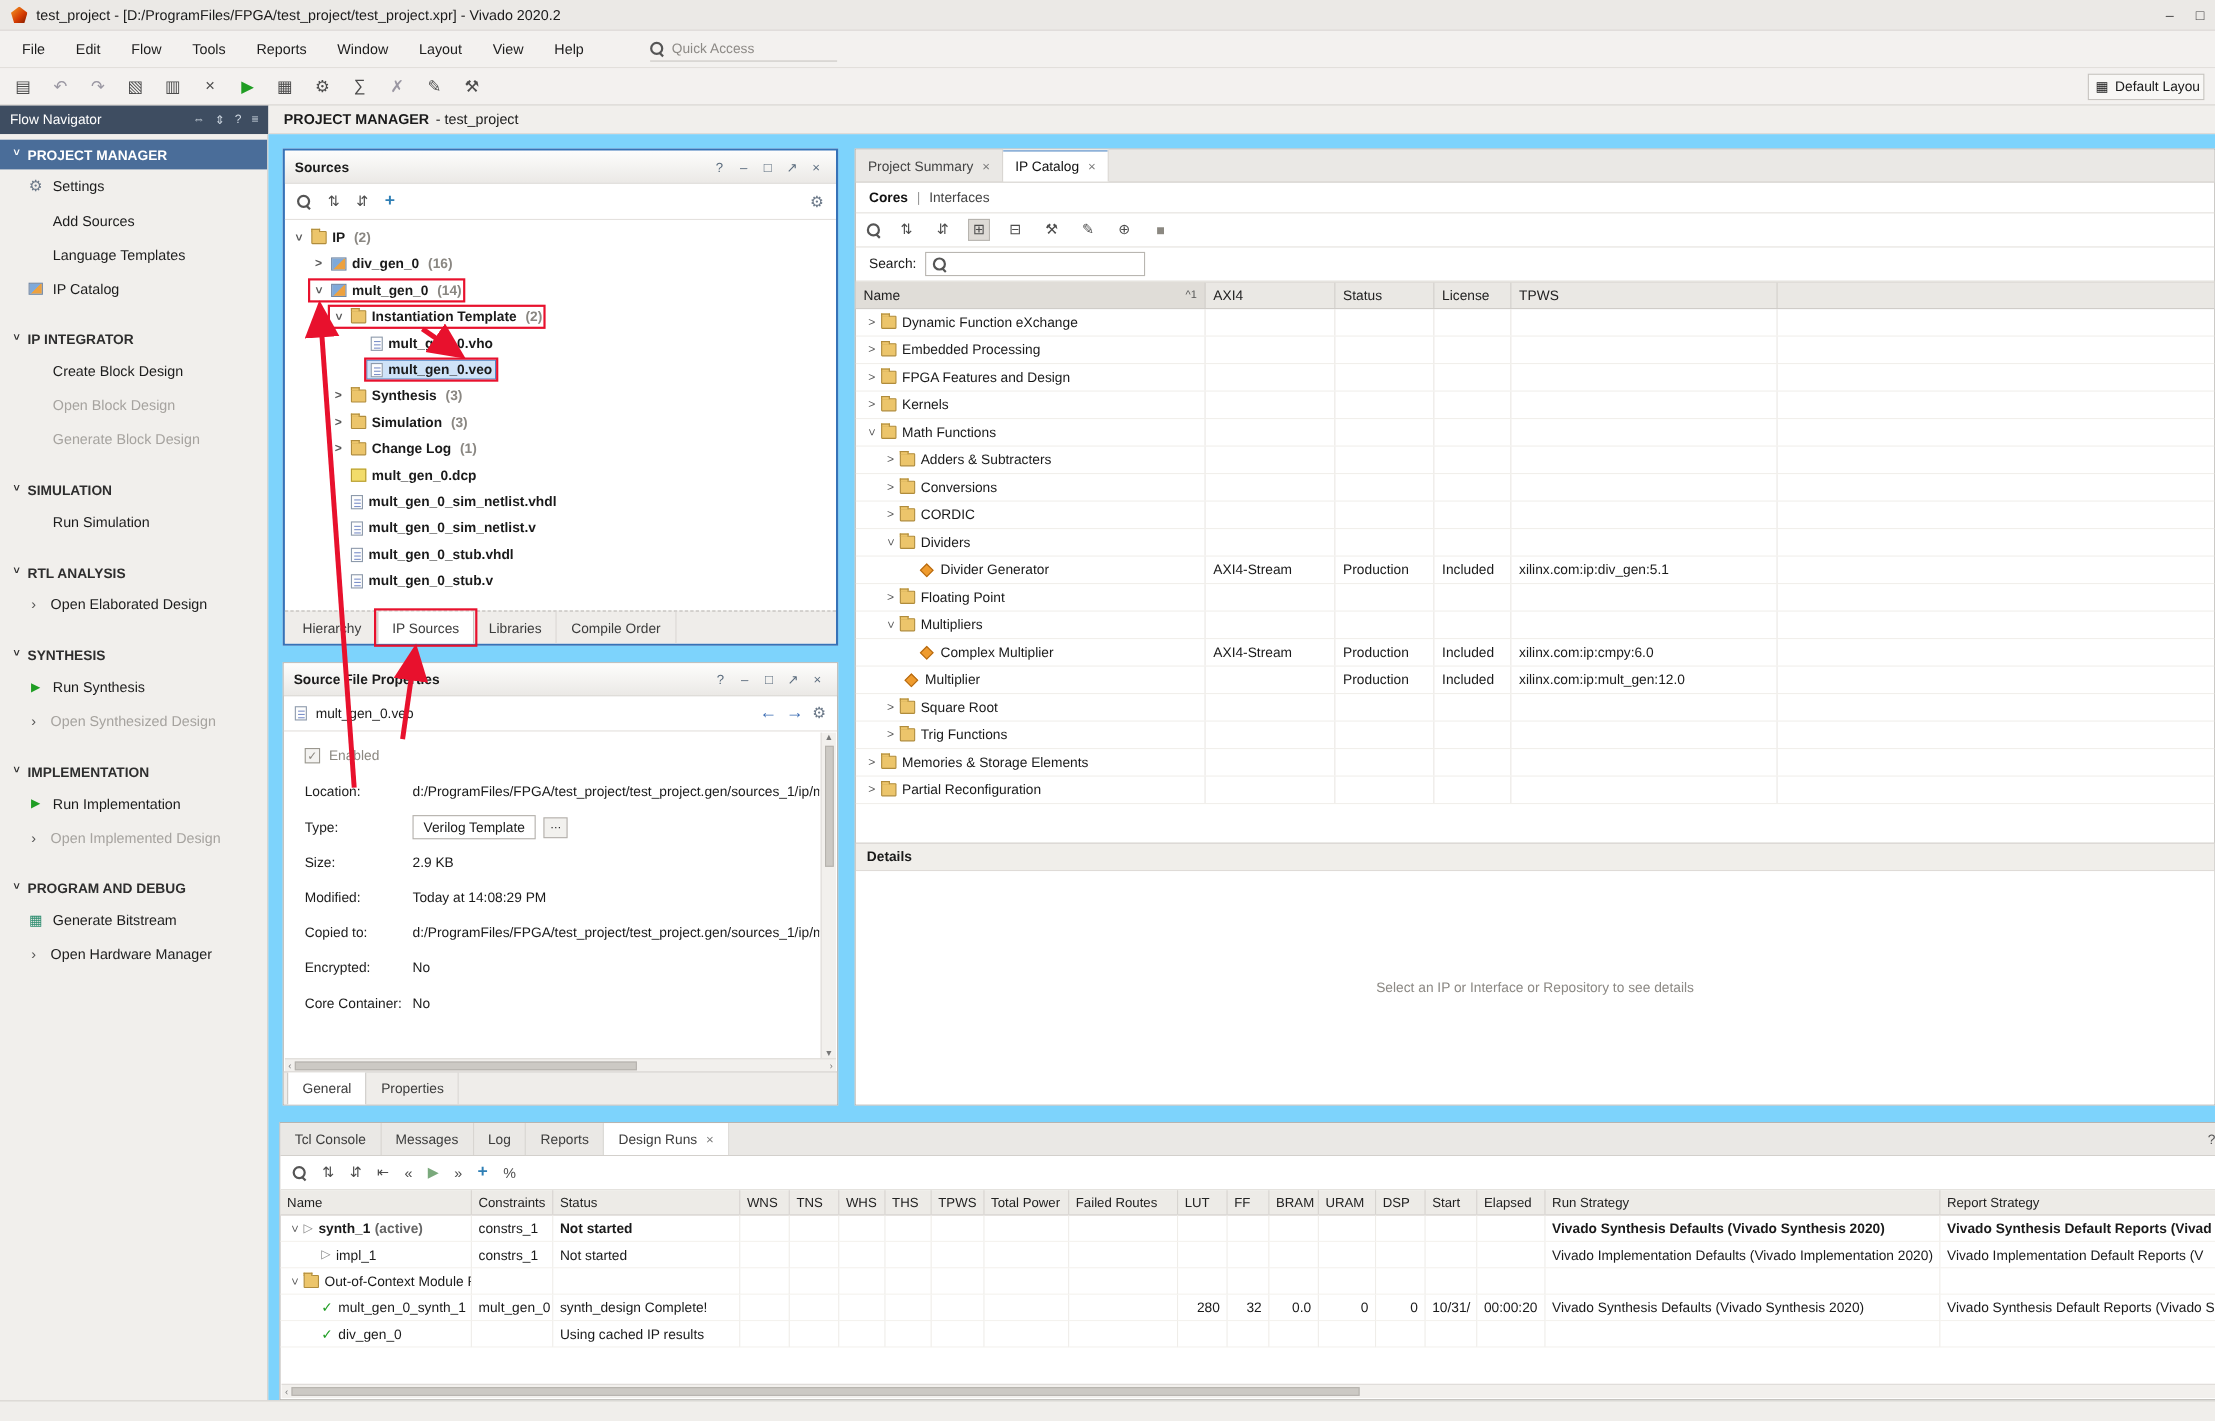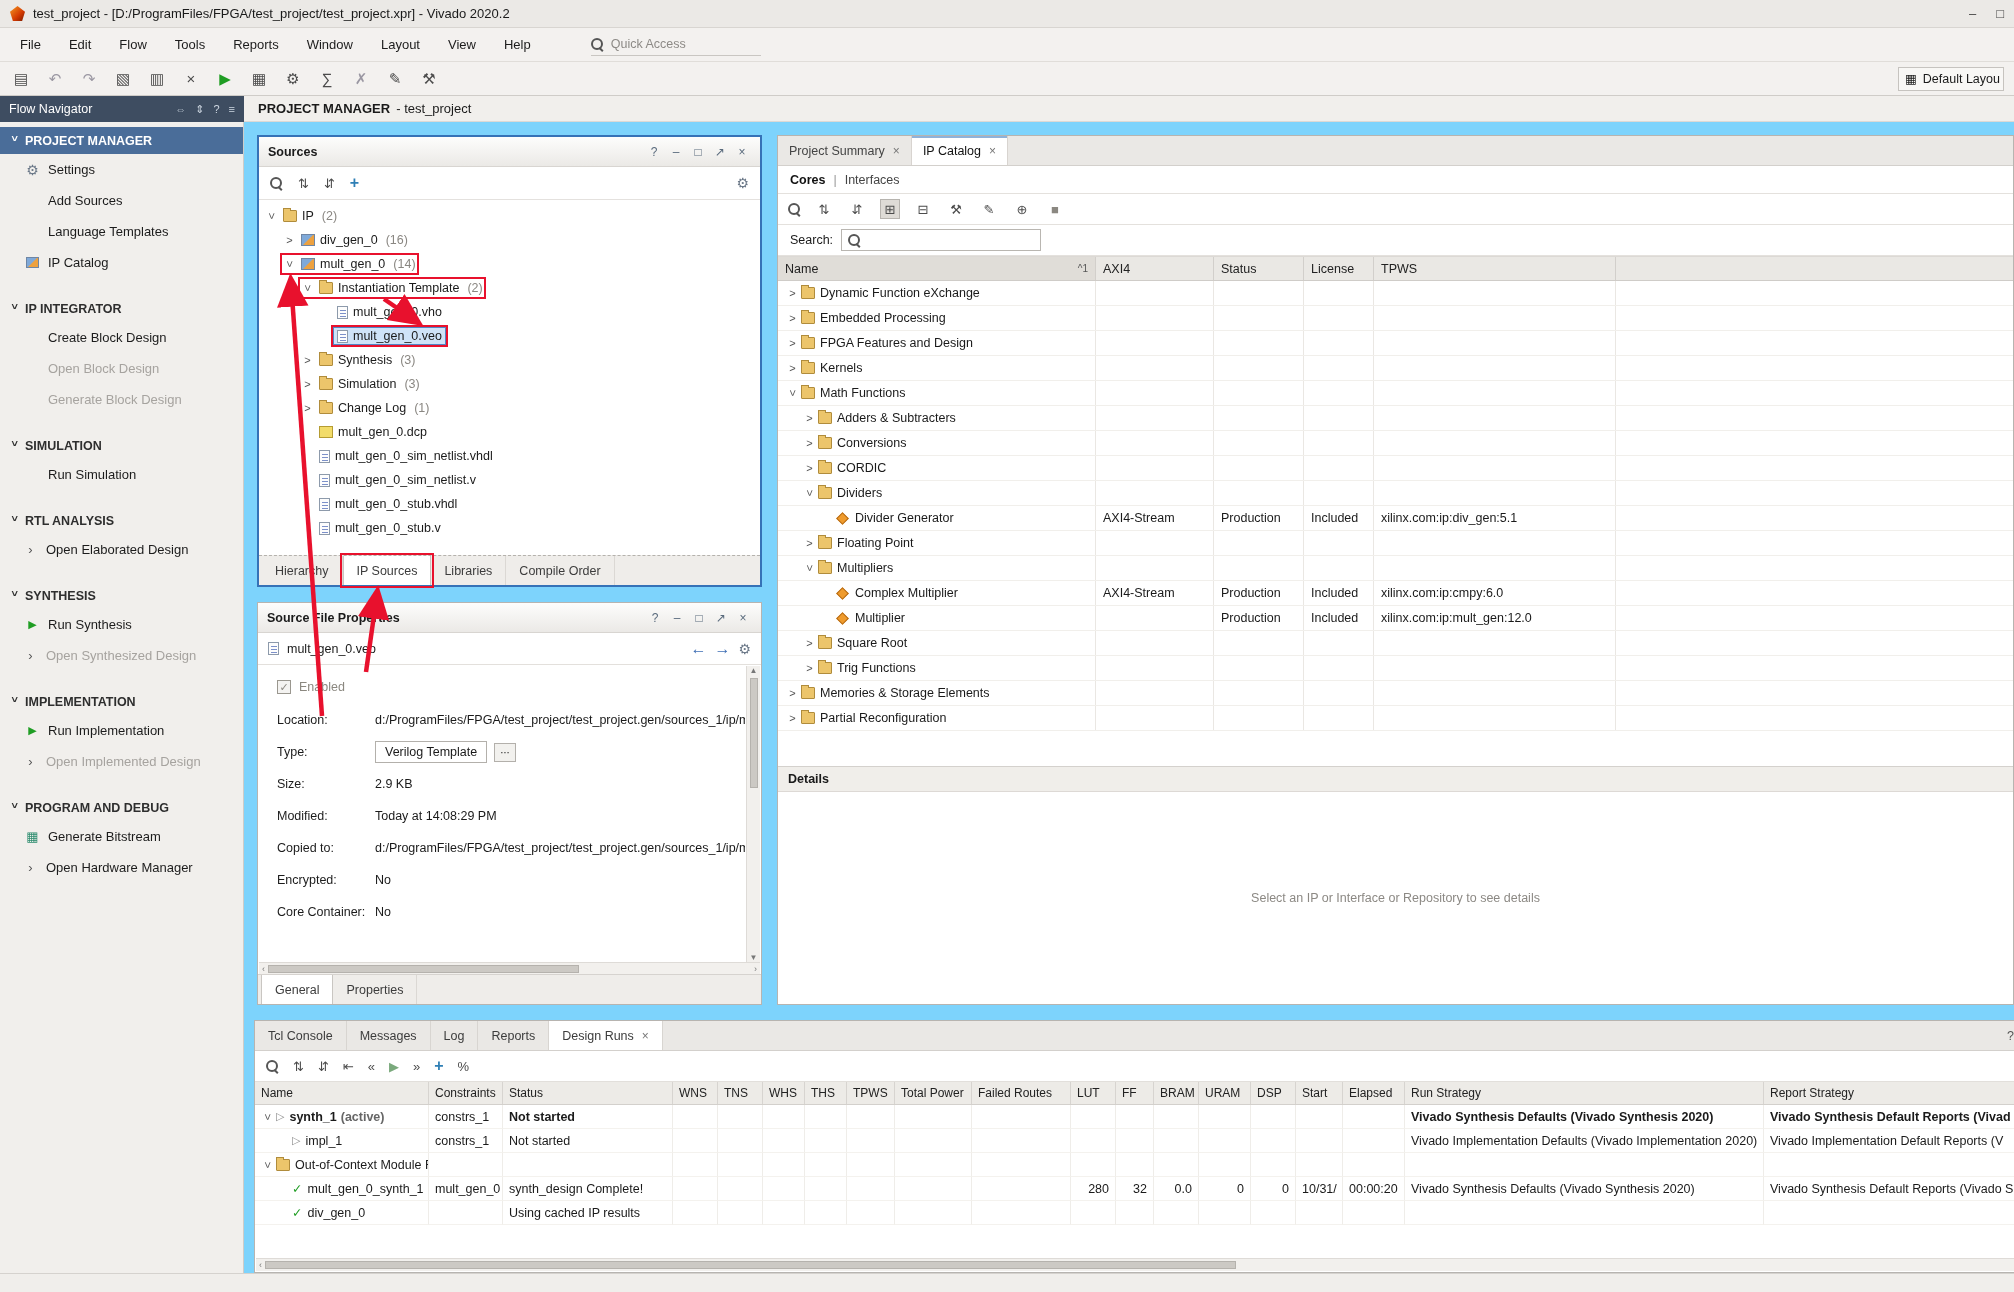--- a/index.html
+++ b/index.html
@@ -86,21 +86,21 @@
   .lens::before { content:""; position:absolute; left:0; top:0; width:8px; height:8px;
                   border:2px solid #555; border-radius:50%; }
   .lens::after  { content:""; position:absolute; left:9px; top:9px; width:5px; height:2px;
                   background:#555; transform:rotate(45deg); transform-origin:0 0; }
   .uico { color:#4c4c4c; font-size:13px; }
   .plus { color:#2f7fb5; font-size:16px; font-weight:bold; }
   .gearbtn { margin-left:auto; color:#6b7888; font-size:14px; }
 
   
   .tree { flex:1; overflow:hidden; padding-top:4px; font-size:12.5px; }
-  .trow { height:24px; display:flex; align-items:center; white-space:nowrap; }
+  .trow { height:24px; display:flex; align-items:center; white-space:nowrap;font-weight:bold; }
   .tgrp { display:flex; align-items:center; }
   .red-box { outline:2px solid var(--annot,#e8112d); outline-offset:1px; }
   .chev { display:inline-block; width:13px; text-align:center; color:#555; font-size:11px;
           margin-right:2px; flex:none; }
   .chev.open { transform:rotate(90deg); }
   .chev-spacer { display:inline-block; width:15px; flex:none; }
   .tinner { display:flex; align-items:center; padding:1px 3px; }
   .tinner.sel { background:#cfe3f8; outline:1px solid #5086c6; }
   .tlabel { margin-left:5px; }
   .tcount { color:#8a8782; margin-left:5px; }
@@ -834,21 +834,21 @@
               <span class="ico ico-core"></span>
               <span class="tlabel">Complex Multiplier</span>
             </span>
             <span class="cc caxi">AXI4-Stream</span>
             <span class="cc cstatus">Production</span>
             <span class="cc clic">Included</span>
             <span class="cc cvlnv">xilinx.com:ip:cmpy:6.0</span>
             <span class="cc cfill"></span>
           </div>
           <div class="crow">
-            <span class="cc cname" style="padding-left: 42px;">
+            <span class="cc cname" style="padding-left: 28px;">
               <span class="chev-spacer"></span>
               <span class="ico ico-core"></span>
               <span class="tlabel">Multiplier</span>
             </span>
             <span class="cc caxi"></span>
             <span class="cc cstatus">Production</span>
             <span class="cc clic">Included</span>
             <span class="cc cvlnv">xilinx.com:ip:mult_gen:12.0</span>
             <span class="cc cfill"></span>
           </div>

